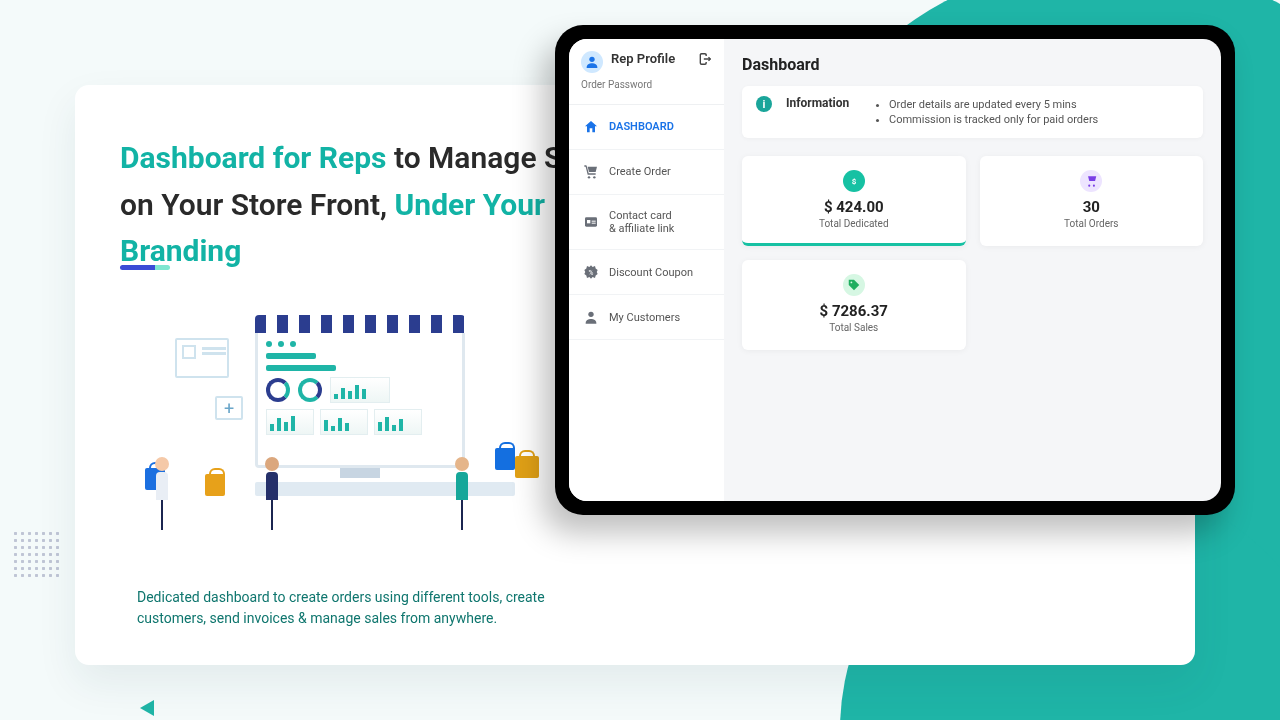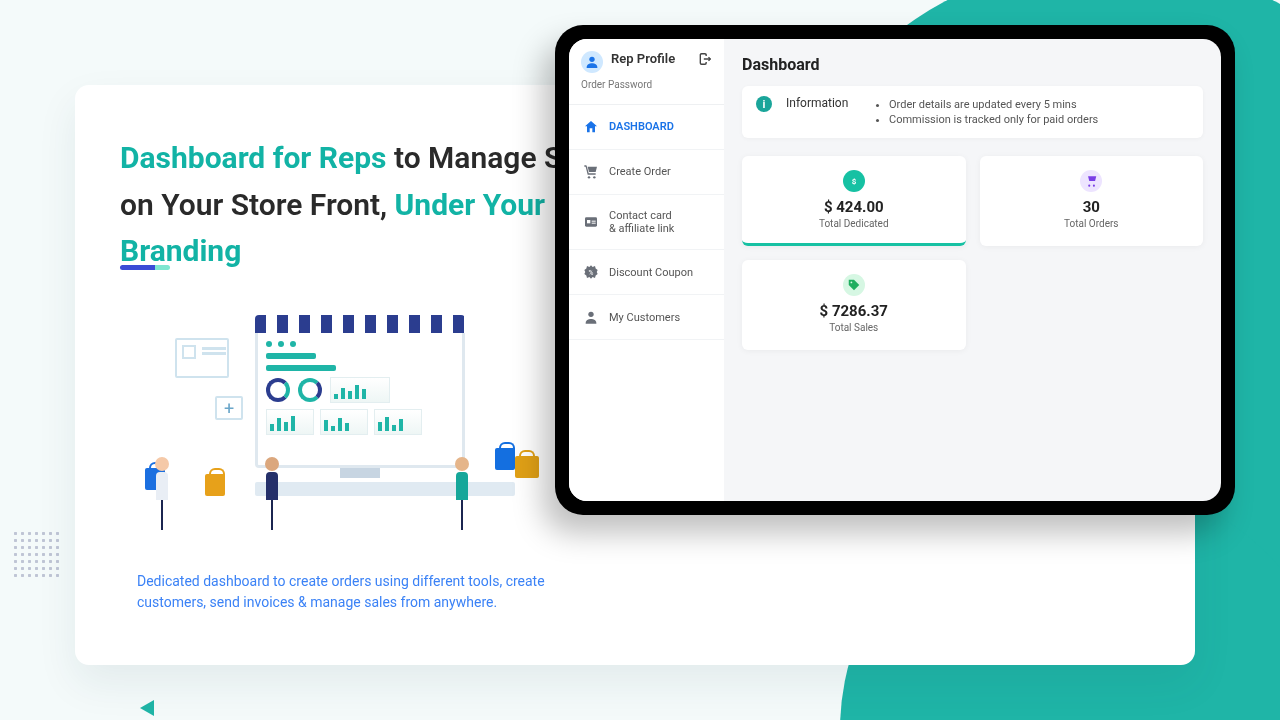--- a/index.html
+++ b/index.html
@@ -19,21 +19,21 @@
 
 
 .promo{ position:absolute; left:75px; top:85px; width:1120px; height:580px; background:#fff;
   border-radius:14px; box-shadow:0 18px 40px rgba(30,60,80,.08); z-index:1; }
 
 .headline{ position:absolute; left:45px; top:50px; width:500px;
   font-size:30px; font-weight:600; color:#2a2a2a; line-height:1.55; }
 .headline .teal{ color:#12b3a5; font-weight:700; }
 .underline{ position:absolute; left:45px; top:180px; width:50px; height:5px; border-radius:3px;
   background:linear-gradient(90deg,#3b4bd6 70%,#7ee6d0 70%); }
-.desc{ position:absolute; left:62px; bottom:51px; width:420px; color:#3b82f6; font-size:14px; line-height:1.55; }
+.desc{ position:absolute; left:62px; bottom:35px; width:420px; color:#0f766e; font-size:14px; line-height:1.55; }
 
 
 .illus{ position:absolute; left:40px; top:225px; width:460px; height:220px; }
 .store{ position:absolute; left:140px; top:5px; width:210px; height:170px; }
 .awning{ height:18px; border-radius:4px 4px 0 0;
   background:repeating-linear-gradient(90deg,#2b3d8f 0 11px,#fff 11px 22px); }
 .screen{ height:135px; background:#fff; border:3px solid #dfe8ef; border-top:none; position:relative;
   border-radius:0 0 4px 4px; padding:8px; display:flex; flex-direction:column; gap:6px; }
 .screen .row{ display:flex; gap:6px; align-items:center; }
 .dot{ width:6px; height:6px; border-radius:50%; background:#1fb5a7; }
@@ -90,21 +90,21 @@
 .nav-item .nicon{ width:16px; height:16px; display:flex; align-items:center; justify-content:center; color:#6a6f78;}
 .nav-item.active .nicon{ color:#1a73e8; }
 .nav-item .lbl{ line-height:1.2; }
 
 .main{ flex:1; padding:16px 18px; overflow:hidden; }
 .page-title{ font-size:16px; font-weight:700; color:#222; margin-bottom:12px; }
 .info-box{ background:#fff; border-radius:6px; padding:10px 14px; display:flex;
   align-items:flex-start; gap:14px; box-shadow:0 1px 4px rgba(0,0,0,.04); margin-bottom:18px;}
 .info-icn{ width:16px; height:16px; border-radius:50%; background:#1aa59a; color:#fff;
   font-size:11px; display:flex; align-items:center; justify-content:center; font-weight:700;}
-.info-label{ font-size:12px; color:#333; font-weight:400; width:75px; }
+.info-label{ font-size:12px; color:#333; font-weight:700; width:75px; }
 .info-list{ font-size:11px; color:#555; }
 .info-list li{ margin:2px 0; list-style:disc; margin-left:14px; }
 
 .stats{ display:grid; grid-template-columns:1fr 1fr; gap:14px; }
 .stat{ background:#fff; border-radius:6px; padding:14px 8px; text-align:center;
   box-shadow:0 1px 6px rgba(0,0,0,.05); border-bottom:3px solid transparent; }
 .stat .icn{ width:22px; height:22px; border-radius:50%; margin:0 auto 6px;
   display:flex; align-items:center; justify-content:center; color:#fff; }
 .stat .val{ font-size:15px; font-weight:700; color:#222; }
 .stat .lab{ font-size:10px; color:#666; margin-top:2px; }

